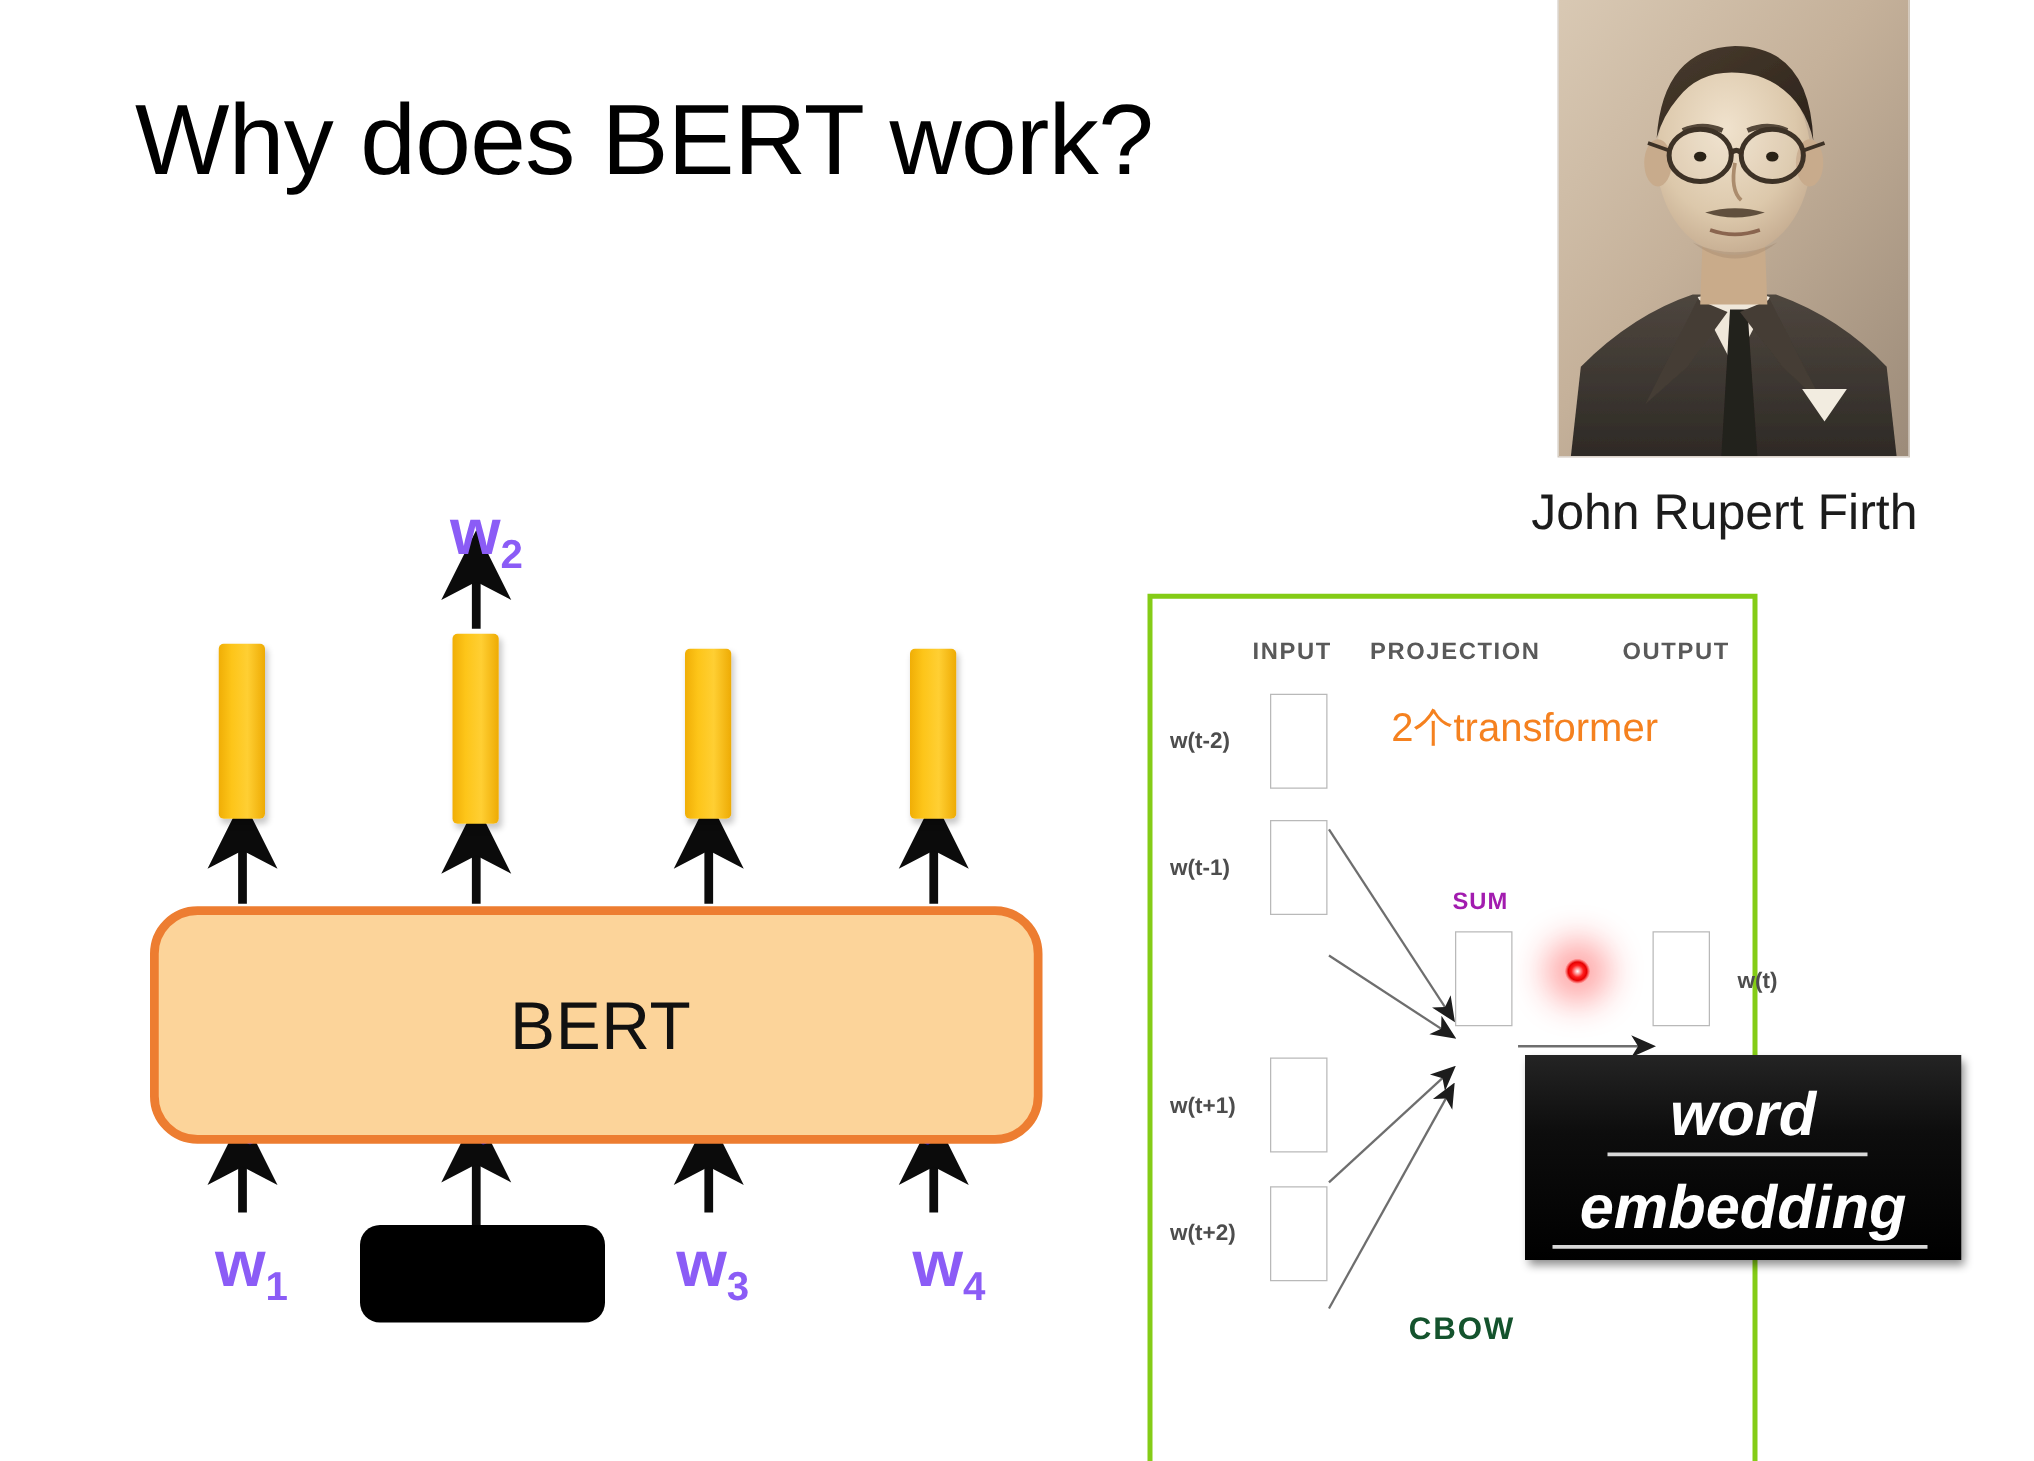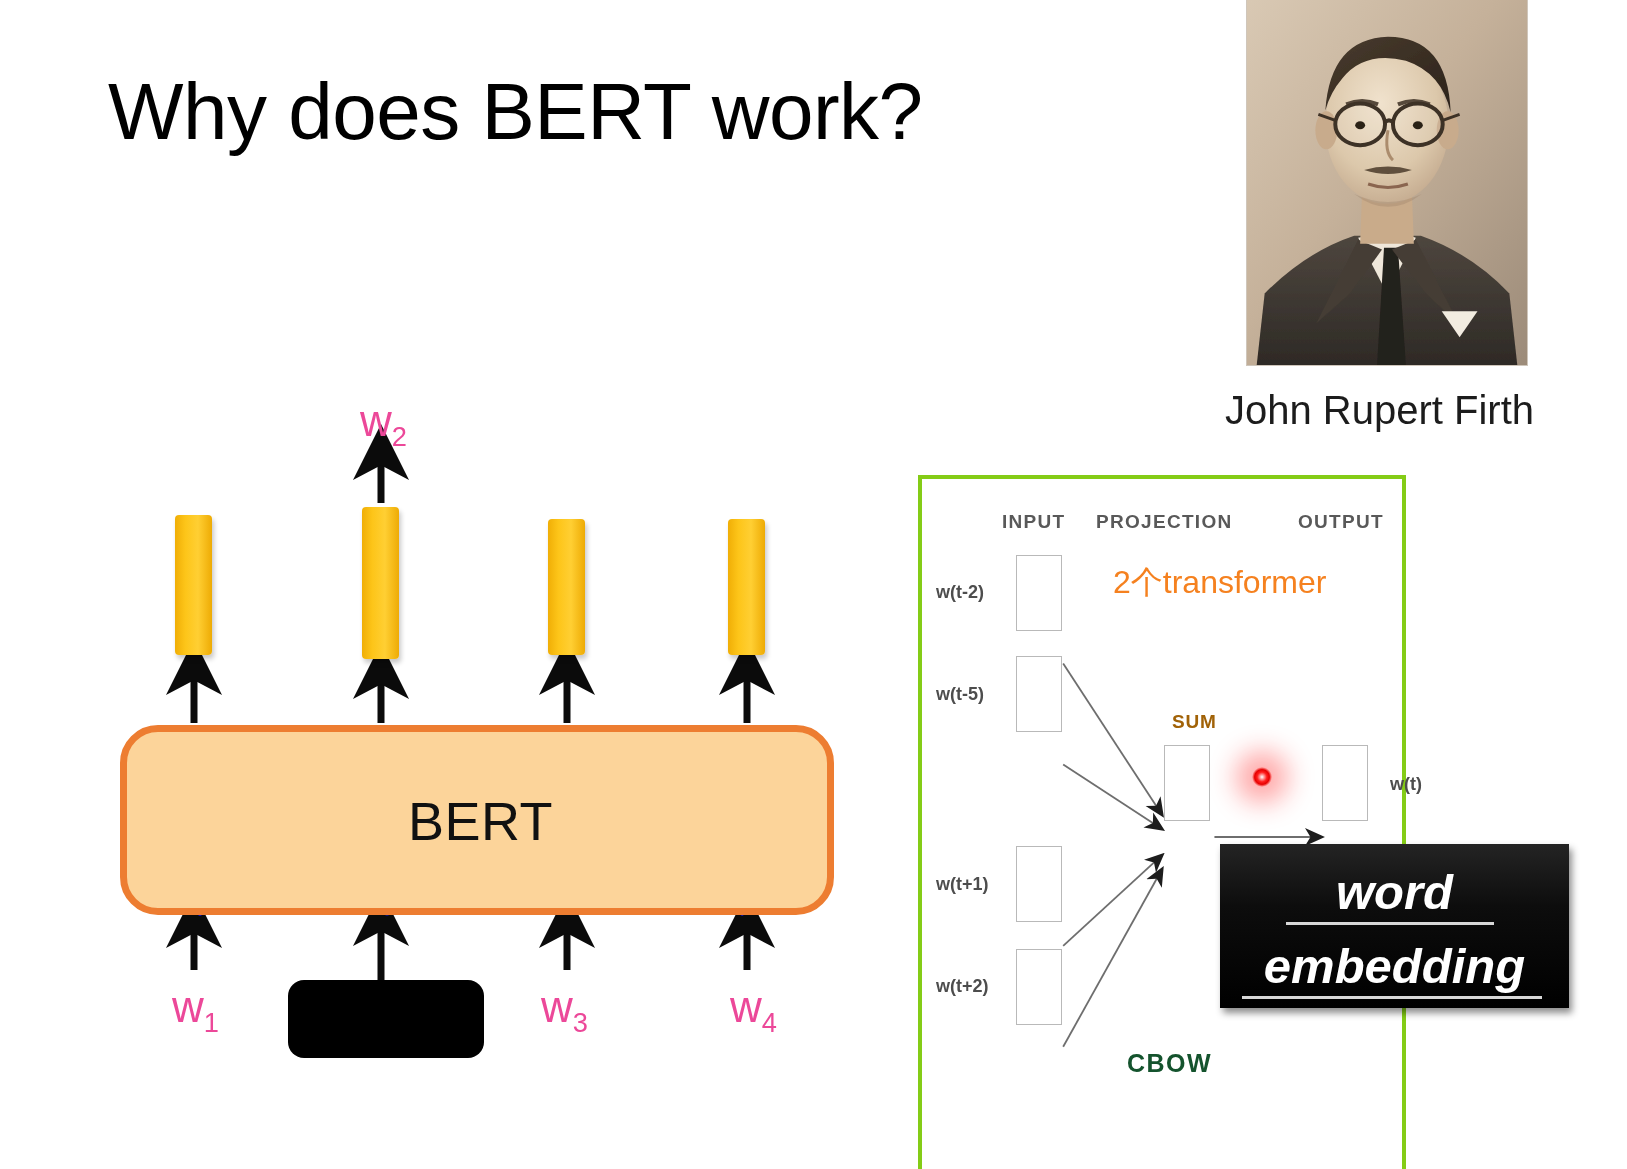--- a/index.html
+++ b/index.html
@@ -113,23 +113,24 @@
   }
   #masked-token {
     position: absolute;
     left: 198px; top: 590px;
     width: 196px; height: 78px;
     background: #000000;
     border-radius: 16px;
   }
   .w-label {
     position: absolute;
-    font-size: 44px;
-    color: #ec4899;
-    white-space: nowrap;
+    font-size: 52px;
+    color: #8b5cf6;
+    white-space: nowrap;
+    font-weight: bold;
   }
   .w-label sub { font-size: 0.62em; }
   #w1-label { left: 82px;  top: 592px; }
   #w2-label { left: 270px; top: 6px; }
   #w3-label { left: 451px; top: 592px; }
   #w4-label { left: 640px; top: 592px; }
   #bert-arrows { position:absolute; inset:0; }
 
   
   #cbow-panel {
@@ -172,22 +173,22 @@
     font-size: 18px;
     font-weight: bold;
     color: #4d4d4d;
     white-space: nowrap;
   }
   #cbow-lbl-1 { left: 14px; top: 103px; }
   #cbow-lbl-2 { left: 14px; top: 205px; }
   #cbow-lbl-3 { left: 14px; top: 395px; }
   #cbow-lbl-4 { left: 14px; top: 497px; }
   #cbow-lbl-sum {
-    position: absolute; left: 250px; top: 232px;
-    font-size: 19px; font-weight: bold; color: #a16207;
+    position: absolute; left: 240px; top: 232px;
+    font-size: 19px; font-weight: bold; color: #a21caf;
     letter-spacing: 0.8px;
   }
   #cbow-lbl-out {
     position: absolute; left: 452px; top: 295px;
     font-size: 18px; font-weight: bold; color: #4d4d4d;
     white-space: nowrap;
     margin-left: 16px;
   }
   #cbow-caption {
     position: absolute; left: 205px; top: 570px;
@@ -406,21 +407,21 @@
     <div class="cbow-col-head" id="cbow-head-output">OUTPUT</div>
 
     <div class="cbow-node" id="cbow-in-1"></div>
     <div class="cbow-node" id="cbow-in-2"></div>
     <div class="cbow-node" id="cbow-in-3"></div>
     <div class="cbow-node" id="cbow-in-4"></div>
     <div class="cbow-node" id="cbow-sum-node"></div>
     <div class="cbow-node" id="cbow-out-node"></div>
 
     <div class="cbow-node-label" id="cbow-lbl-1">w(t-2)</div>
-    <div class="cbow-node-label" id="cbow-lbl-2">w(t-5)</div>
+    <div class="cbow-node-label" id="cbow-lbl-2">w(t-1)</div>
     <div class="cbow-node-label" id="cbow-lbl-3">w(t+1)</div>
     <div class="cbow-node-label" id="cbow-lbl-4">w(t+2)</div>
     <div id="cbow-lbl-sum">SUM</div>
     <div id="cbow-lbl-out">w(t)</div>
 
     <div id="cbow-red-dot"></div>
 
     <div id="cbow-caption">CBOW</div>
   </div>
 

